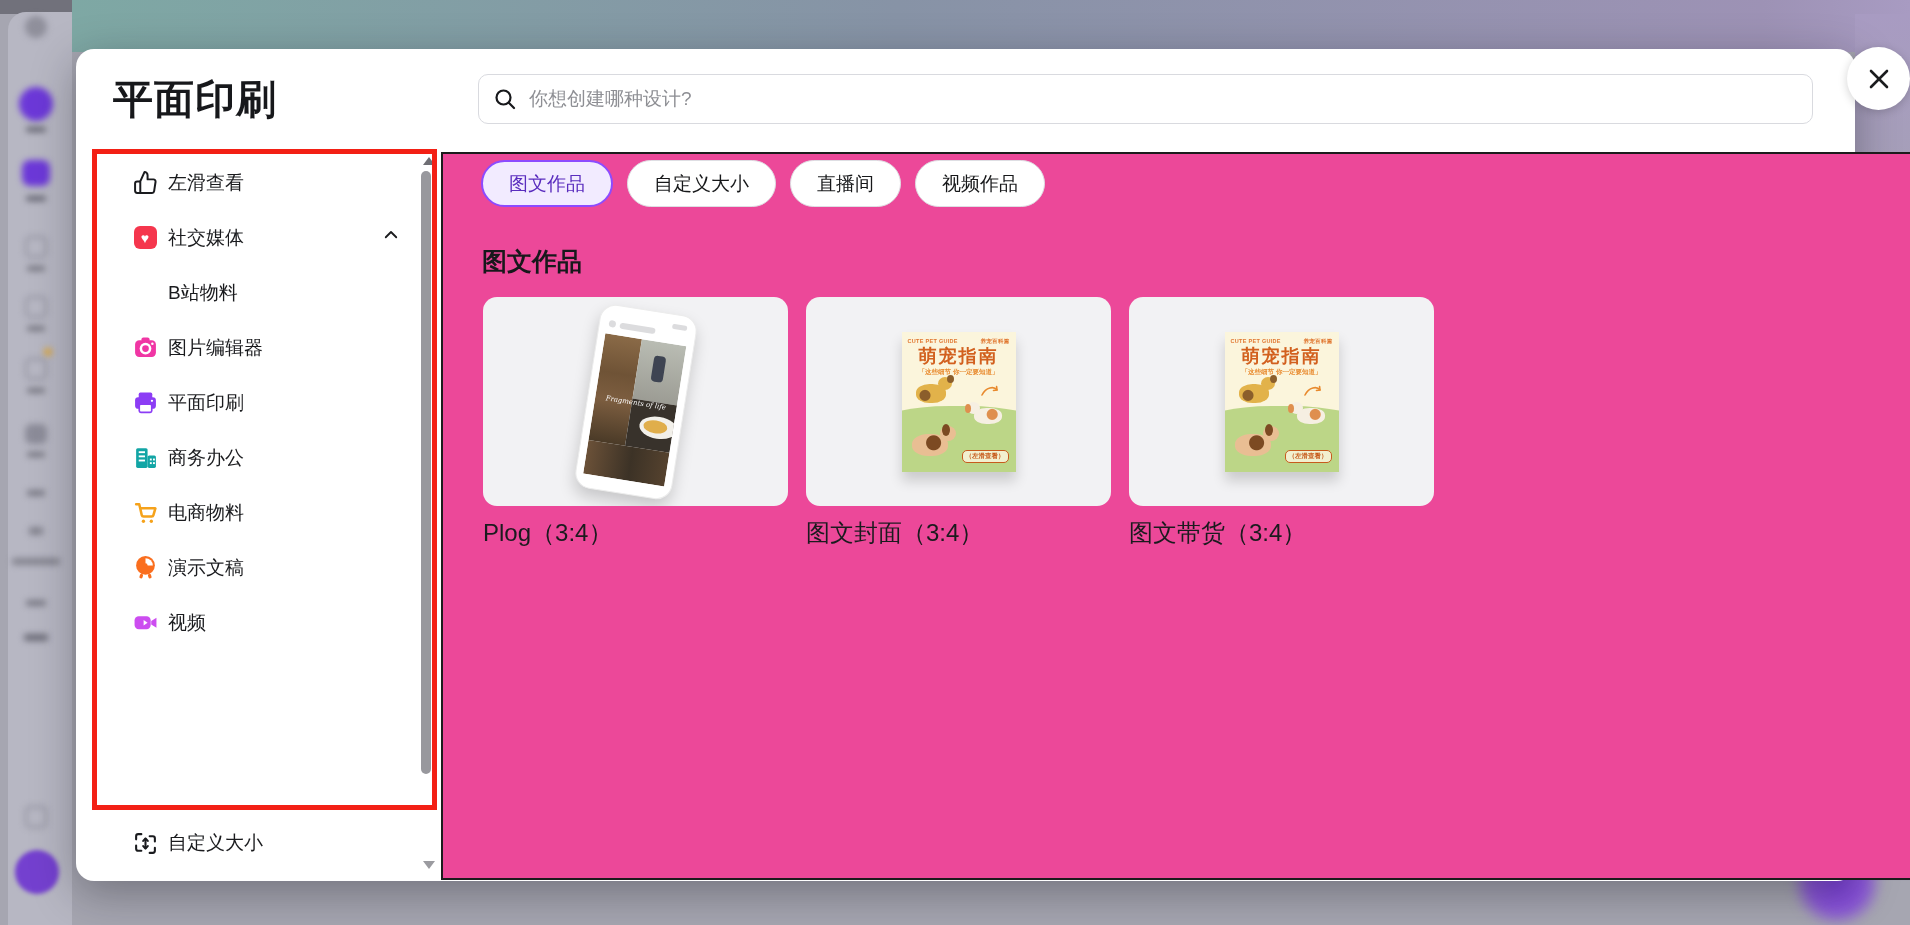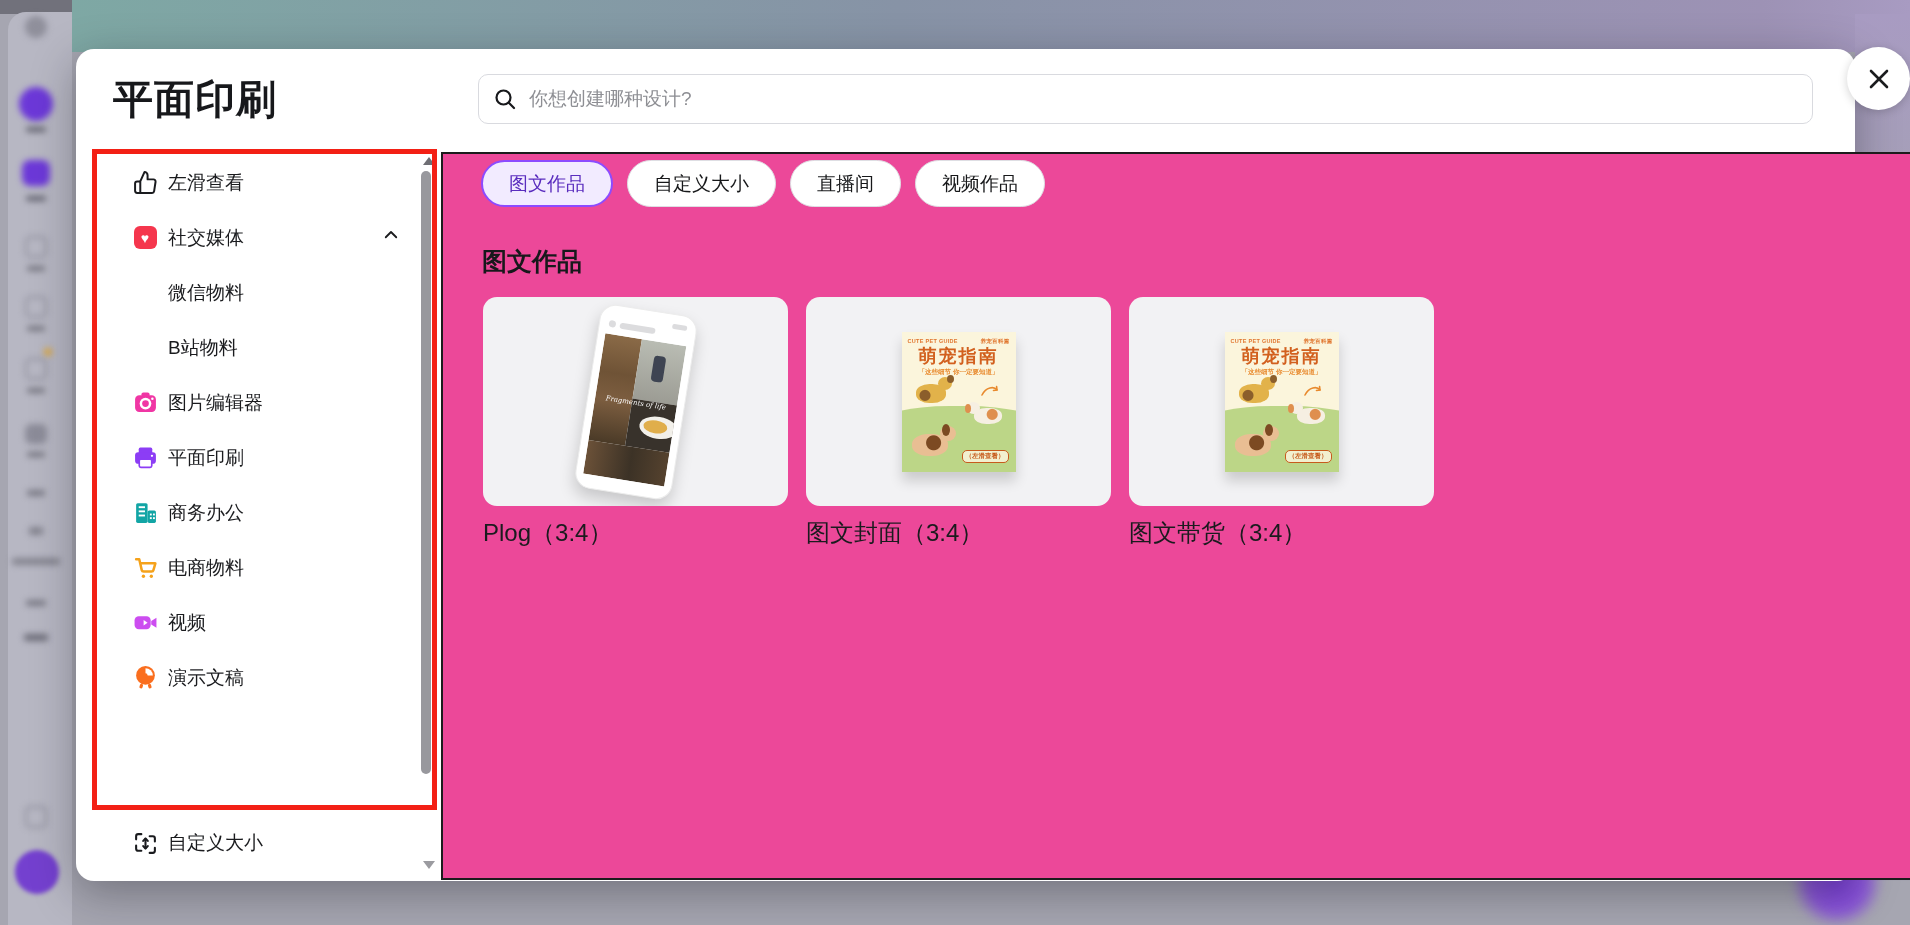--- a/index.html
+++ b/index.html
@@ -192,23 +192,20 @@
       </span>
     <span class="row-label">社交媒体</span>
     <span class="row-chevron">
       <svg width="18" height="18" viewBox="0 0 24 24" fill="none" stroke="#1A1B1E" stroke-width="2.4" stroke-linecap="round" stroke-linejoin="round">
         <polyline points="5,15 12,8 19,15"></polyline>
       </svg>
     </span>
   </div>
 
 
-  <div class="side-row">
-    <span class="row-label">微信物料</span>
-  </div>
 
   <div class="side-row">
     <span class="row-label">B站物料</span>
   </div>
 
 
   <div class="side-row">
     <span class="row-icon">
       <svg width="25" height="25" viewBox="0 0 24 24">
         <rect x="2" y="5" width="20" height="16" rx="4" fill="#F036A4"></rect>
@@ -257,39 +254,39 @@
         <circle cx="10" cy="20.4" r="1.6" fill="#F5A21B" stroke="none"></circle>
         <circle cx="17.6" cy="20.4" r="1.6" fill="#F5A21B" stroke="none"></circle>
       </svg>
     </span>
     <span class="row-label">电商物料</span>
   </div>
 
   <div class="side-row">
     <span class="row-icon">
       <svg width="25" height="25" viewBox="0 0 24 24">
-        <rect x="1.5" y="6" width="15.5" height="12.5" rx="4" fill="#CC4DF0"></rect>
-        <path d="M17.5 10.5 L22.5 7.5 V17 L17.5 14 Z" fill="#CC4DF0"></path>
-        <path d="M10.2 9.6 L14 12.2 L10.2 14.9 Z" fill="#fff"></path>
-      </svg>
-    </span>
-    <span class="row-label">视频</span>
-  </div>
-
-  <div class="side-row">
-    <span class="row-icon">
-      <svg width="25" height="25" viewBox="0 0 24 24">
         <circle cx="12" cy="10" r="9" fill="#FA6E1E"></circle>
         <path d="M12 10 L12 3 A7 7 0 0 1 19 10 Z" fill="#fff"></path>
         <circle cx="12" cy="10" r="2" fill="#FA6E1E"></circle>
         <rect x="6.5" y="18" width="3" height="4.5" rx="1.4" fill="#FA6E1E" transform="rotate(18 8 20)"></rect>
         <rect x="14.5" y="18" width="3" height="4.5" rx="1.4" fill="#FA6E1E" transform="rotate(-18 16 20)"></rect>
       </svg>
     </span>
     <span class="row-label">演示文稿</span>
+  </div>
+
+  <div class="side-row">
+    <span class="row-icon">
+      <svg width="25" height="25" viewBox="0 0 24 24">
+        <rect x="1.5" y="6" width="15.5" height="12.5" rx="4" fill="#CC4DF0"></rect>
+        <path d="M17.5 10.5 L22.5 7.5 V17 L17.5 14 Z" fill="#CC4DF0"></path>
+        <path d="M10.2 9.6 L14 12.2 L10.2 14.9 Z" fill="#fff"></path>
+      </svg>
+    </span>
+    <span class="row-label">视频</span>
   </div>
 </div>
 
 <div class="abs side-footer">
   <span class="row-icon">
     <svg width="25" height="25" viewBox="0 0 24 24" fill="none" stroke="#1A1B1E" stroke-width="2" stroke-linecap="round" stroke-linejoin="round">
       <path d="M8 3 H5 a2 2 0 0 0-2 2 v3"></path>
       <path d="M16 21 h3 a2 2 0 0 0 2-2 v-3"></path>
       <path d="M3 14 v3 a2 2 0 0 0 2 2 h3"></path>
       <path d="M21 10 V7 a2 2 0 0 0-2-2 h-3"></path>

